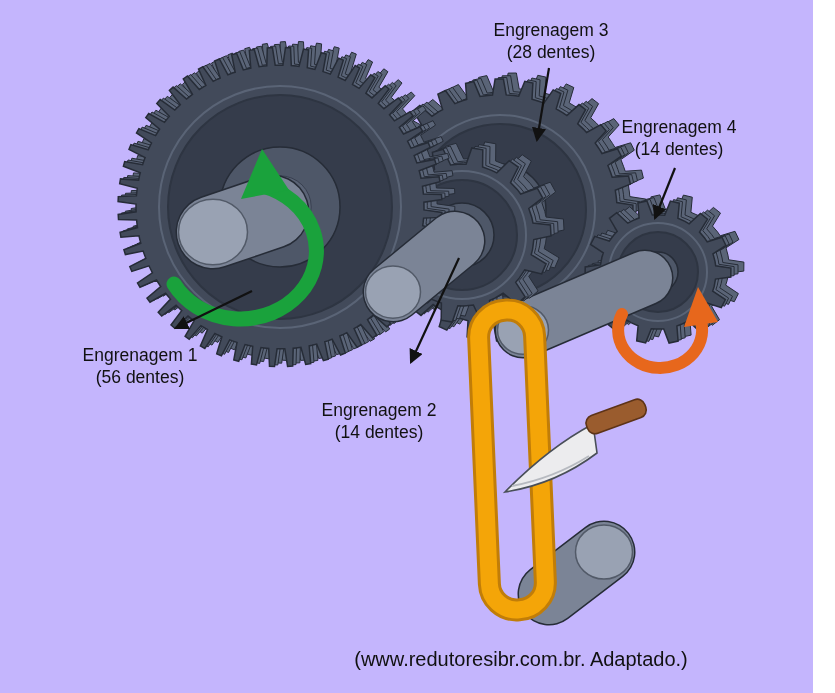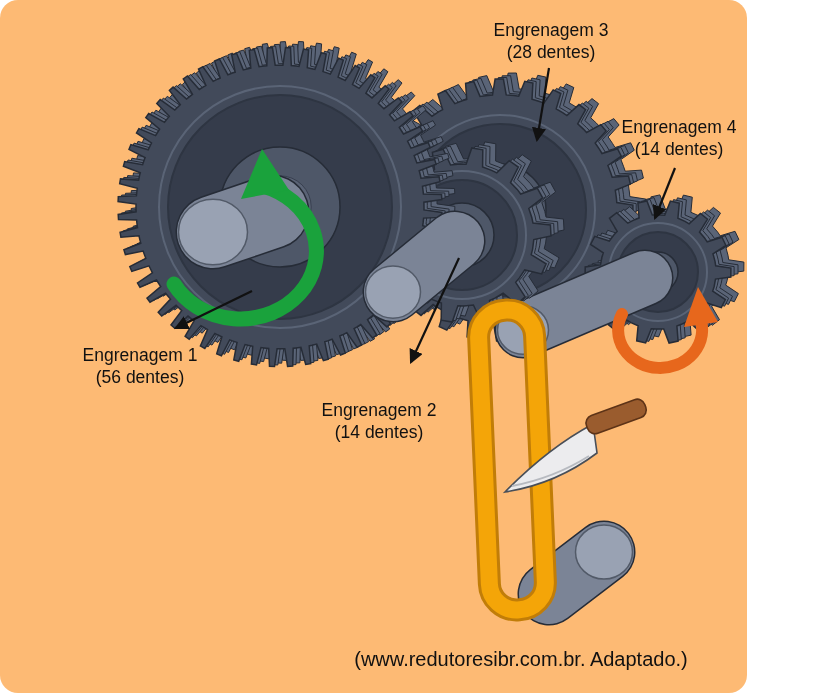--- a/index.html
+++ b/index.html
@@ -1,22 +1,21 @@
 <!DOCTYPE html>
 <html style="--belt: #f4a508; --belt-edge: #c17d08; --green: #1aa23c; --orange: #e7671c; --ink: #111111; --blade: #ececee; --handle: #9a5c2e;"><head>
 <meta charset="utf-8">
 <style>
   html,body{margin:0;padding:0;background:#fff;}
   .stage{
     position:relative;
-    width:747px;height:693px;
-    background:#fdba74;
+    width:813px;height:693px;
+    background:#c4b5fd;
     font-family:"Liberation Sans",sans-serif;
     overflow:hidden;
-    border-radius:18px;
   }
   svg{display:block;}
   .lbl{
     font-family:"Liberation Sans",sans-serif;
     font-size:17.5px;
     fill:var(--ink,#111);
   }
   .src{
     font-family:"Liberation Sans",sans-serif;
     font-size:20px;

